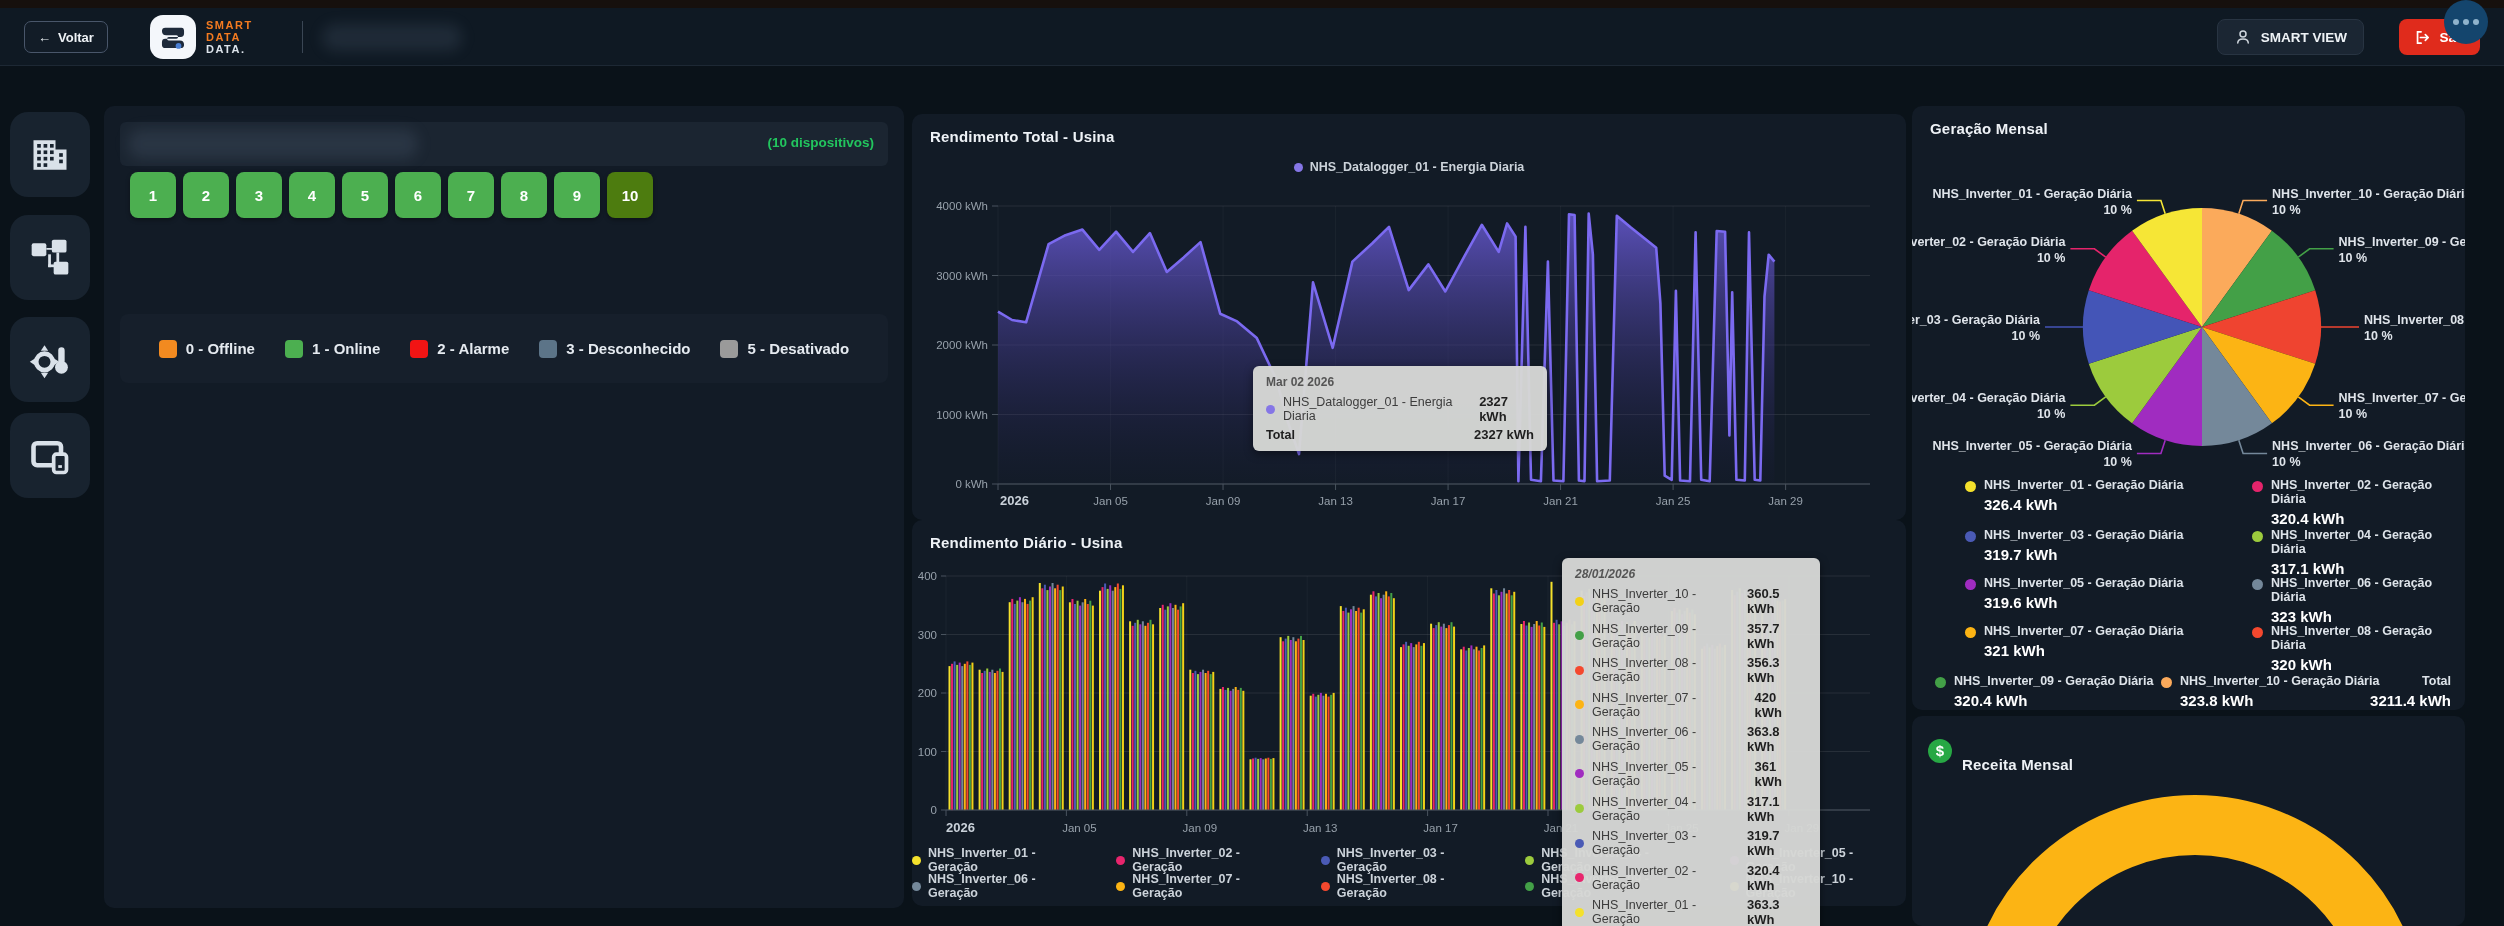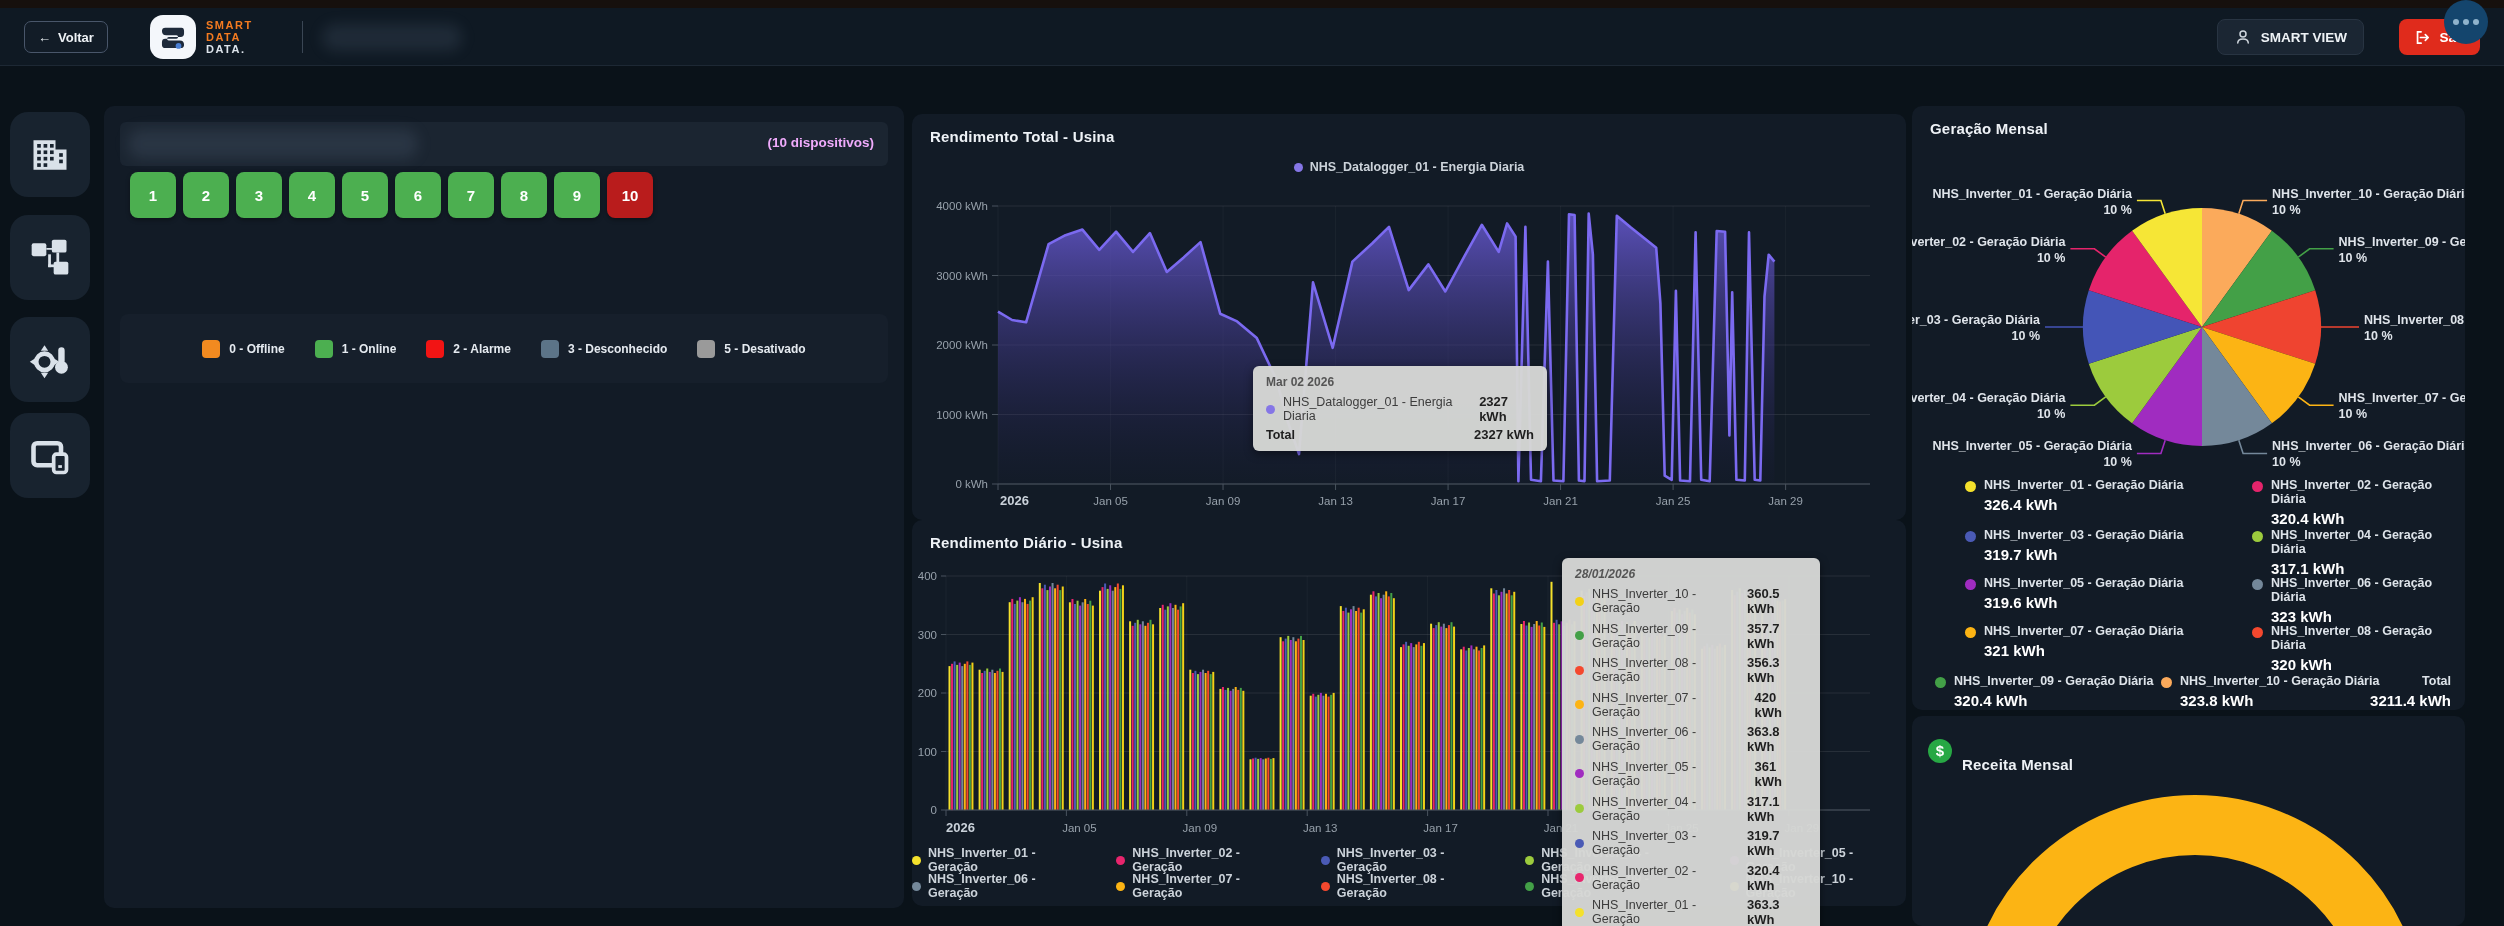--- a/index.html
+++ b/index.html
@@ -33,29 +33,29 @@
   
   .side-btn { position:absolute; left:10px; width:80px; height:85px; background:#18232f; border-radius:18px;
               display:flex; align-items:center; justify-content:center; cursor:pointer; border:none; }
   .side-btn svg { width:44px; height:44px; }
   
   .panel { position:absolute; background:#121b26; border-radius:10px; overflow:hidden; }
   .panel h3 { position:absolute; left:18px; top:14px; font-size:15px; font-weight:bold; color:#eef2f6; letter-spacing:.2px; }
   .devices-panel { left:104px; top:106px; width:800px; height:802px; }
   .dev-header { position:absolute; left:16px; top:16px; width:768px; height:44px; background:#1b2531; border-radius:6px; }
   .dev-redacted { position:absolute; left:8px; top:7px; width:290px; height:30px; }
-  .dev-count { position:absolute; right:14px; top:13px; font-size:13.5px; font-weight:bold; color:#f0abfc; }
+  .dev-count { position:absolute; right:14px; top:13px; font-size:13.5px; font-weight:bold; color:#22c55e; }
   .dev-buttons { position:absolute; left:26px; top:66px; display:flex; gap:7px; }
   .dev-btn { width:46px; height:46px; background:#4caf50; border:none; border-radius:8px; color:#fff; font-weight:bold;
              font-size:15px; cursor:pointer; font-family:inherit; box-shadow:0 2px 4px rgba(0,0,0,.35); }
   .status-legend { position:absolute; left:16px; top:208px; width:768px; height:69px; background:#161f2b; border-radius:8px;
                    display:flex; align-items:center; justify-content:center; gap:30px; }
   .sl-item { display:flex; align-items:center; gap:9px; }
   .sl-swatch { width:18px; height:18px; border-radius:4px; }
-  .sl-label { font-size:12px; color:#e5eaf0; font-weight:bold; }
+  .sl-label { font-size:15px; color:#e5eaf0; font-weight:bold; }
   .chart1-panel { left:912px; top:114px; width:994px; height:406px; }
   .chart2-panel { left:912px; top:520px; width:994px; height:386px; }
   .chart-svg { position:absolute; left:0; top:0; }
   .c-legend { position:absolute; left:0; width:100%; display:flex; justify-content:center; gap:28px; }
   .cl-item { display:flex; align-items:center; gap:7px; }
   .cl-dot { width:9px; height:9px; border-radius:50%; }
   .cl-text { font-size:12.5px; color:#ccd3da; font-weight:bold; }
   #c1Legend { top:46px; }
   #c2Legend1 { top:326px; }
   #c2Legend2 { top:352px; }
@@ -196,21 +196,21 @@
     <div class="dev-buttons" id="devButtons">
         <button class="dev-btn" style="background: rgb(76, 175, 80);">1</button>
         <button class="dev-btn" style="background: rgb(76, 175, 80);">2</button>
         <button class="dev-btn" style="background: rgb(76, 175, 80);">3</button>
         <button class="dev-btn" style="background: rgb(76, 175, 80);">4</button>
         <button class="dev-btn" style="background: rgb(76, 175, 80);">5</button>
         <button class="dev-btn" style="background: rgb(76, 175, 80);">6</button>
         <button class="dev-btn" style="background: rgb(76, 175, 80);">7</button>
         <button class="dev-btn" style="background: rgb(76, 175, 80);">8</button>
         <button class="dev-btn" style="background: rgb(76, 175, 80);">9</button>
-        <button class="dev-btn" style="background: #b91c1c;">10</button>
+        <button class="dev-btn" style="background: #4d7c0f;">10</button>
       </div>
     <div class="status-legend" id="statusLegend">
         <div class="sl-item">
           <span class="sl-swatch" style="background: rgb(242, 138, 32);"></span>
           <span class="sl-label">0 - Offline</span>
         </div>
         <div class="sl-item">
           <span class="sl-swatch" style="background: rgb(76, 175, 80);"></span>
           <span class="sl-label">1 - Online</span>
         </div>

